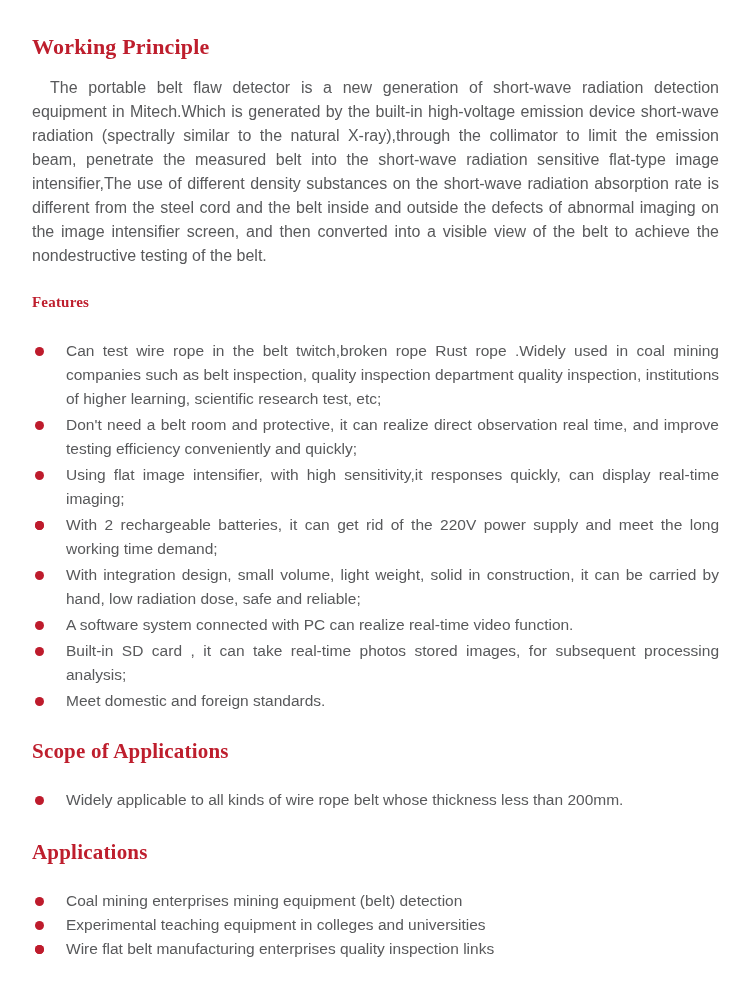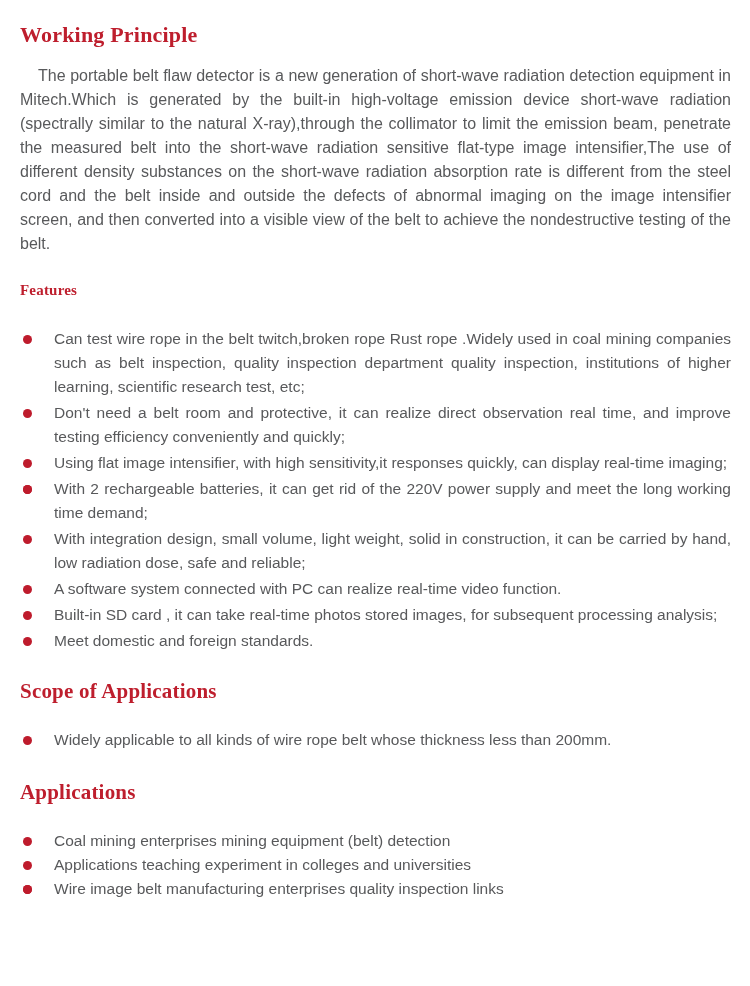--- a/index.html
+++ b/index.html
@@ -25,21 +25,21 @@
     color:var(--heading);
     letter-spacing:0.2px;
   }
   .para{
     margin-top:17px;
     font-size:16px;
     line-height:24px;
     text-align:justify;
     text-indent:18px;
   }
-  section.block{margin:4px;}
+  section.block{margin:16px;}
   .sec-features h2.sec-heading{margin-top:22px;font-size:15px;}
   .sec-scope h2.sec-heading{margin-top:26px;font-size:21px;}
   .sec-applications h2.sec-heading{margin-top:28px;font-size:21px;}
   ul.bullet-list{
     list-style:none;
     margin-top:24px;
   }
   ul.bullet-list li{
     position:relative;
     padding-left:34px;
@@ -93,19 +93,19 @@
     <h2 class="sec-heading">Scope of Applications</h2>
     <ul class="bullet-list single">
       <li><span class="bullet"></span><span>Widely applicable to all kinds of wire rope belt whose thickness less than 200mm.</span></li>
     </ul>
   </section>
 
   <section class="block sec-applications">
     <h2 class="sec-heading">Applications</h2>
     <ul class="bullet-list">
       <li><span class="bullet"></span><span>Coal mining enterprises mining equipment (belt) detection</span></li>
-      <li><span class="bullet"></span><span>Applications teaching experiment in colleges and universities</span></li>
+      <li><span class="bullet"></span><span>Experimental teaching equipment in colleges and universities</span></li>
       <li><span class="bullet"></span></li>
-      <li><span class="bullet"></span><span>Wire image belt manufacturing enterprises quality inspection links</span></li>
+      <li><span class="bullet"></span><span>Wire flat belt manufacturing enterprises quality inspection links</span></li>
     </ul>
   </section>
 
 </main>
 
 </body></html>

